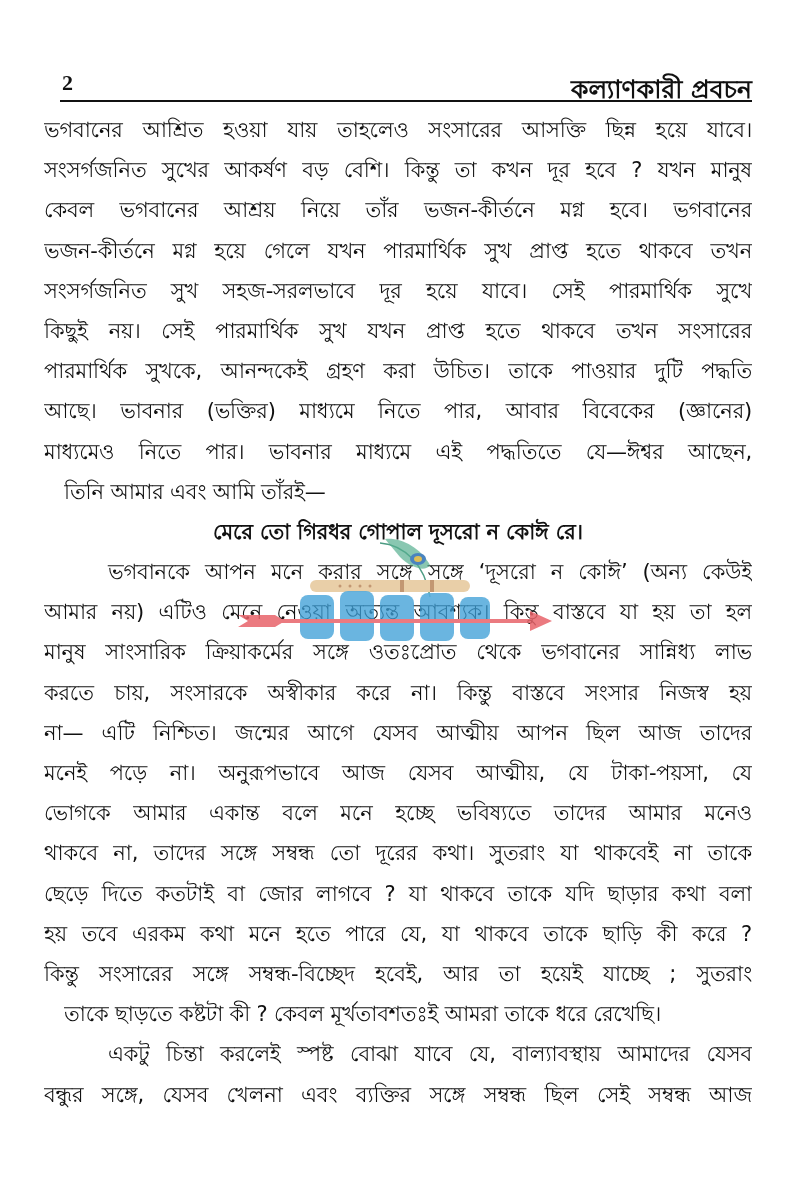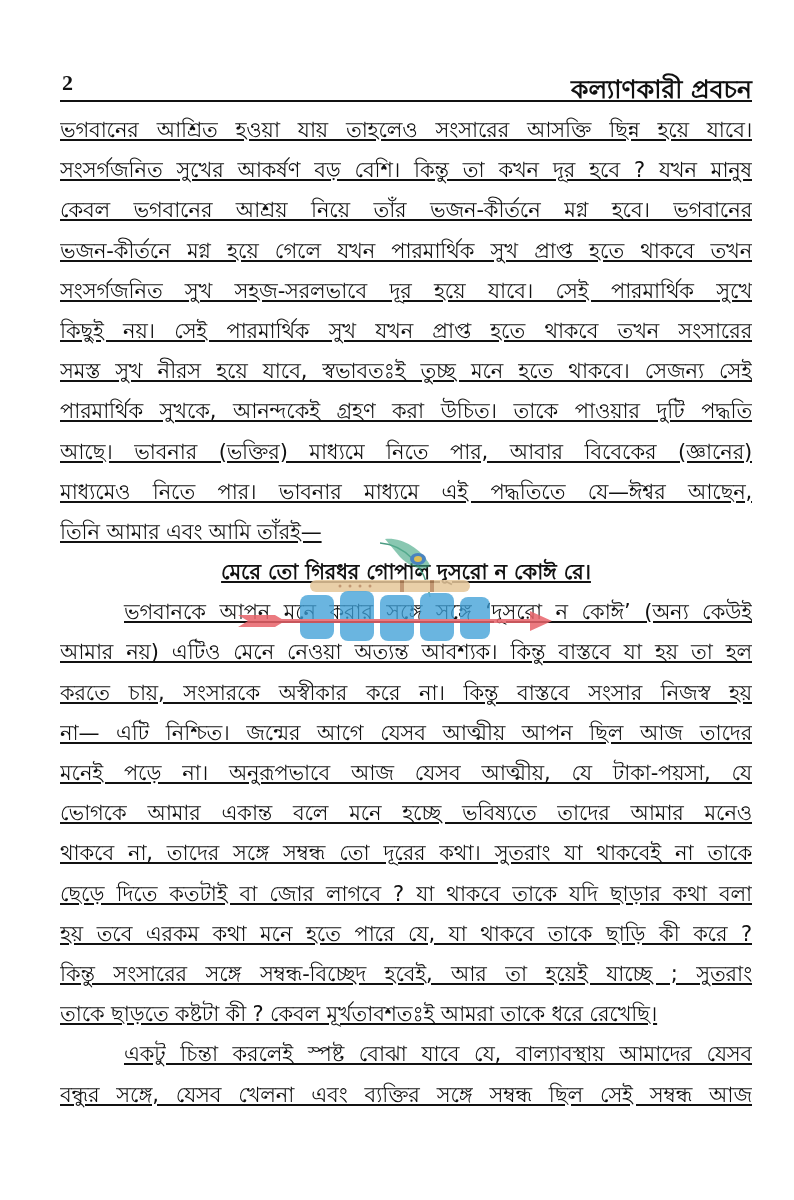--- a/index.html
+++ b/index.html
@@ -6,24 +6,24 @@
   body { width: 794px; height: 1200px; position: relative; overflow: hidden;
          font-family: "DejaVu Sans", "Liberation Sans", sans-serif; color: #111; }
   .page { position: absolute; left: 0; top: 0; width: 794px; height: 1200px; }
   .running-head { position: absolute; left: 60px; right: 42px; top: 66px; height: 36px; }
   .page-number { position: absolute; left: 2px; top: 4px; font-family: "Liberation Serif", serif;
                  font-weight: bold; font-size: 22px; }
   .book-title { position: absolute; left: 17px; right: 0; top: 4px; text-align: right;
                 font-size: 25px; font-weight: bold; }
   .head-rule { position: absolute; left: 60px; right: 42px; top: 100px; height: 0;
                border-top: 2.5px solid #111; }
-  .body-text { position: absolute; left: 60px; right: 42px; top: 110px; text-decoration: underline; }
+  .body-text { position: absolute; left: 44px; right: 42px; top: 110px; }
   .line { height: 40.2px; line-height: 40px; font-size: 21px; white-space: nowrap;
           text-align: justify; text-align-last: justify; overflow: hidden; letter-spacing: -0.2px; }
-  .line.last { text-align-last: left; }
+  .line.last { text-align-last: left; margin-left: 20px; }
   .line.indent { padding-left: 64px; }
   .line.center { text-align-last: center; font-weight: bold; }
   .watermark { position: absolute; left: 230px; top: 535px; width: 340px; height: 125px;
                pointer-events: none; opacity: 0.85; }
 </style>
 </head>
 <body>
 
 <div class="page">
 
@@ -33,28 +33,28 @@
   </div>
   <div class="head-rule"></div>
 
   <div class="body-text">
     <div class="line">ভগবানের আশ্রিত হওয়া যায় তাহলেও সংসারের আসক্তি ছিন্ন হয়ে যাবে।</div>
     <div class="line">সংসর্গজনিত সুখের আকর্ষণ বড় বেশি। কিন্তু তা কখন দূর হবে ? যখন মানুষ</div>
     <div class="line">কেবল ভগবানের আশ্রয় নিয়ে তাঁর ভজন-কীর্তনে মগ্ন হবে। ভগবানের</div>
     <div class="line">ভজন-কীর্তনে মগ্ন হয়ে গেলে যখন পারমার্থিক সুখ প্রাপ্ত হতে থাকবে তখন</div>
     <div class="line">সংসর্গজনিত সুখ সহজ-সরলভাবে দূর হয়ে যাবে। সেই পারমার্থিক সুখে</div>
     <div class="line">কিছুই নয়। সেই পারমার্থিক সুখ যখন প্রাপ্ত হতে থাকবে তখন সংসারের</div>
-    <div class="line">সমস্ত সুখ নীরস হয়ে যাবে, স্বভাবতঃই তুচ্ছ মনে হতে থাকবে। সেজন্য সেই</div>
     <div class="line">পারমার্থিক সুখকে, আনন্দকেই গ্রহণ করা উচিত। তাকে পাওয়ার দুটি পদ্ধতি</div>
     <div class="line">আছে। ভাবনার (ভক্তির) মাধ্যমে নিতে পার, আবার বিবেকের (জ্ঞানের)</div>
     <div class="line">মাধ্যমেও নিতে পার। ভাবনার মাধ্যমে এই পদ্ধতিতে যে—ঈশ্বর আছেন,</div>
     <div class="line last">তিনি আমার এবং আমি তাঁরই—</div>
     <div class="line center">মেরে তো গিরধর গোপাল দূসরো ন কোঈ রে।</div>
     <div class="line indent">ভগবানকে আপন মনে করার সঙ্গে সঙ্গে ‘দূসরো ন কোঈ’ (অন্য কেউই</div>
     <div class="line">আমার নয়) এটিও মেনে নেওয়া অত্যন্ত আবশ্যক। কিন্তু বাস্তবে যা হয় তা হল</div>
+    <div class="line">মানুষ সাংসারিক ক্রিয়াকর্মের সঙ্গে ওতঃপ্রোত থেকে ভগবানের সান্নিধ্য লাভ</div>
     <div class="line">করতে চায়, সংসারকে অস্বীকার করে না। কিন্তু বাস্তবে সংসার নিজস্ব হয়</div>
     <div class="line">না— এটি নিশ্চিত। জন্মের আগে যেসব আত্মীয় আপন ছিল আজ তাদের</div>
     <div class="line">মনেই পড়ে না। অনুরূপভাবে আজ যেসব আত্মীয়, যে টাকা-পয়সা, যে</div>
     <div class="line">ভোগকে আমার একান্ত বলে মনে হচ্ছে ভবিষ্যতে তাদের আমার মনেও</div>
     <div class="line">থাকবে না, তাদের সঙ্গে সম্বন্ধ তো দূরের কথা। সুতরাং যা থাকবেই না তাকে</div>
     <div class="line">ছেড়ে দিতে কতটাই বা জোর লাগবে ? যা থাকবে তাকে যদি ছাড়ার কথা বলা</div>
     <div class="line">হয় তবে এরকম কথা মনে হতে পারে যে, যা থাকবে তাকে ছাড়ি কী করে ?</div>
     <div class="line">কিন্তু সংসারের সঙ্গে সম্বন্ধ-বিচ্ছেদ হবেই, আর তা হয়েই যাচ্ছে ; সুতরাং</div>
     <div class="line last">তাকে ছাড়তে কষ্টটা কী ? কেবল মূর্খতাবশতঃই আমরা তাকে ধরে রেখেছি।</div>
     <div class="line indent">একটু চিন্তা করলেই স্পষ্ট বোঝা যাবে যে, বাল্যাবস্থায় আমাদের যেসব</div>

